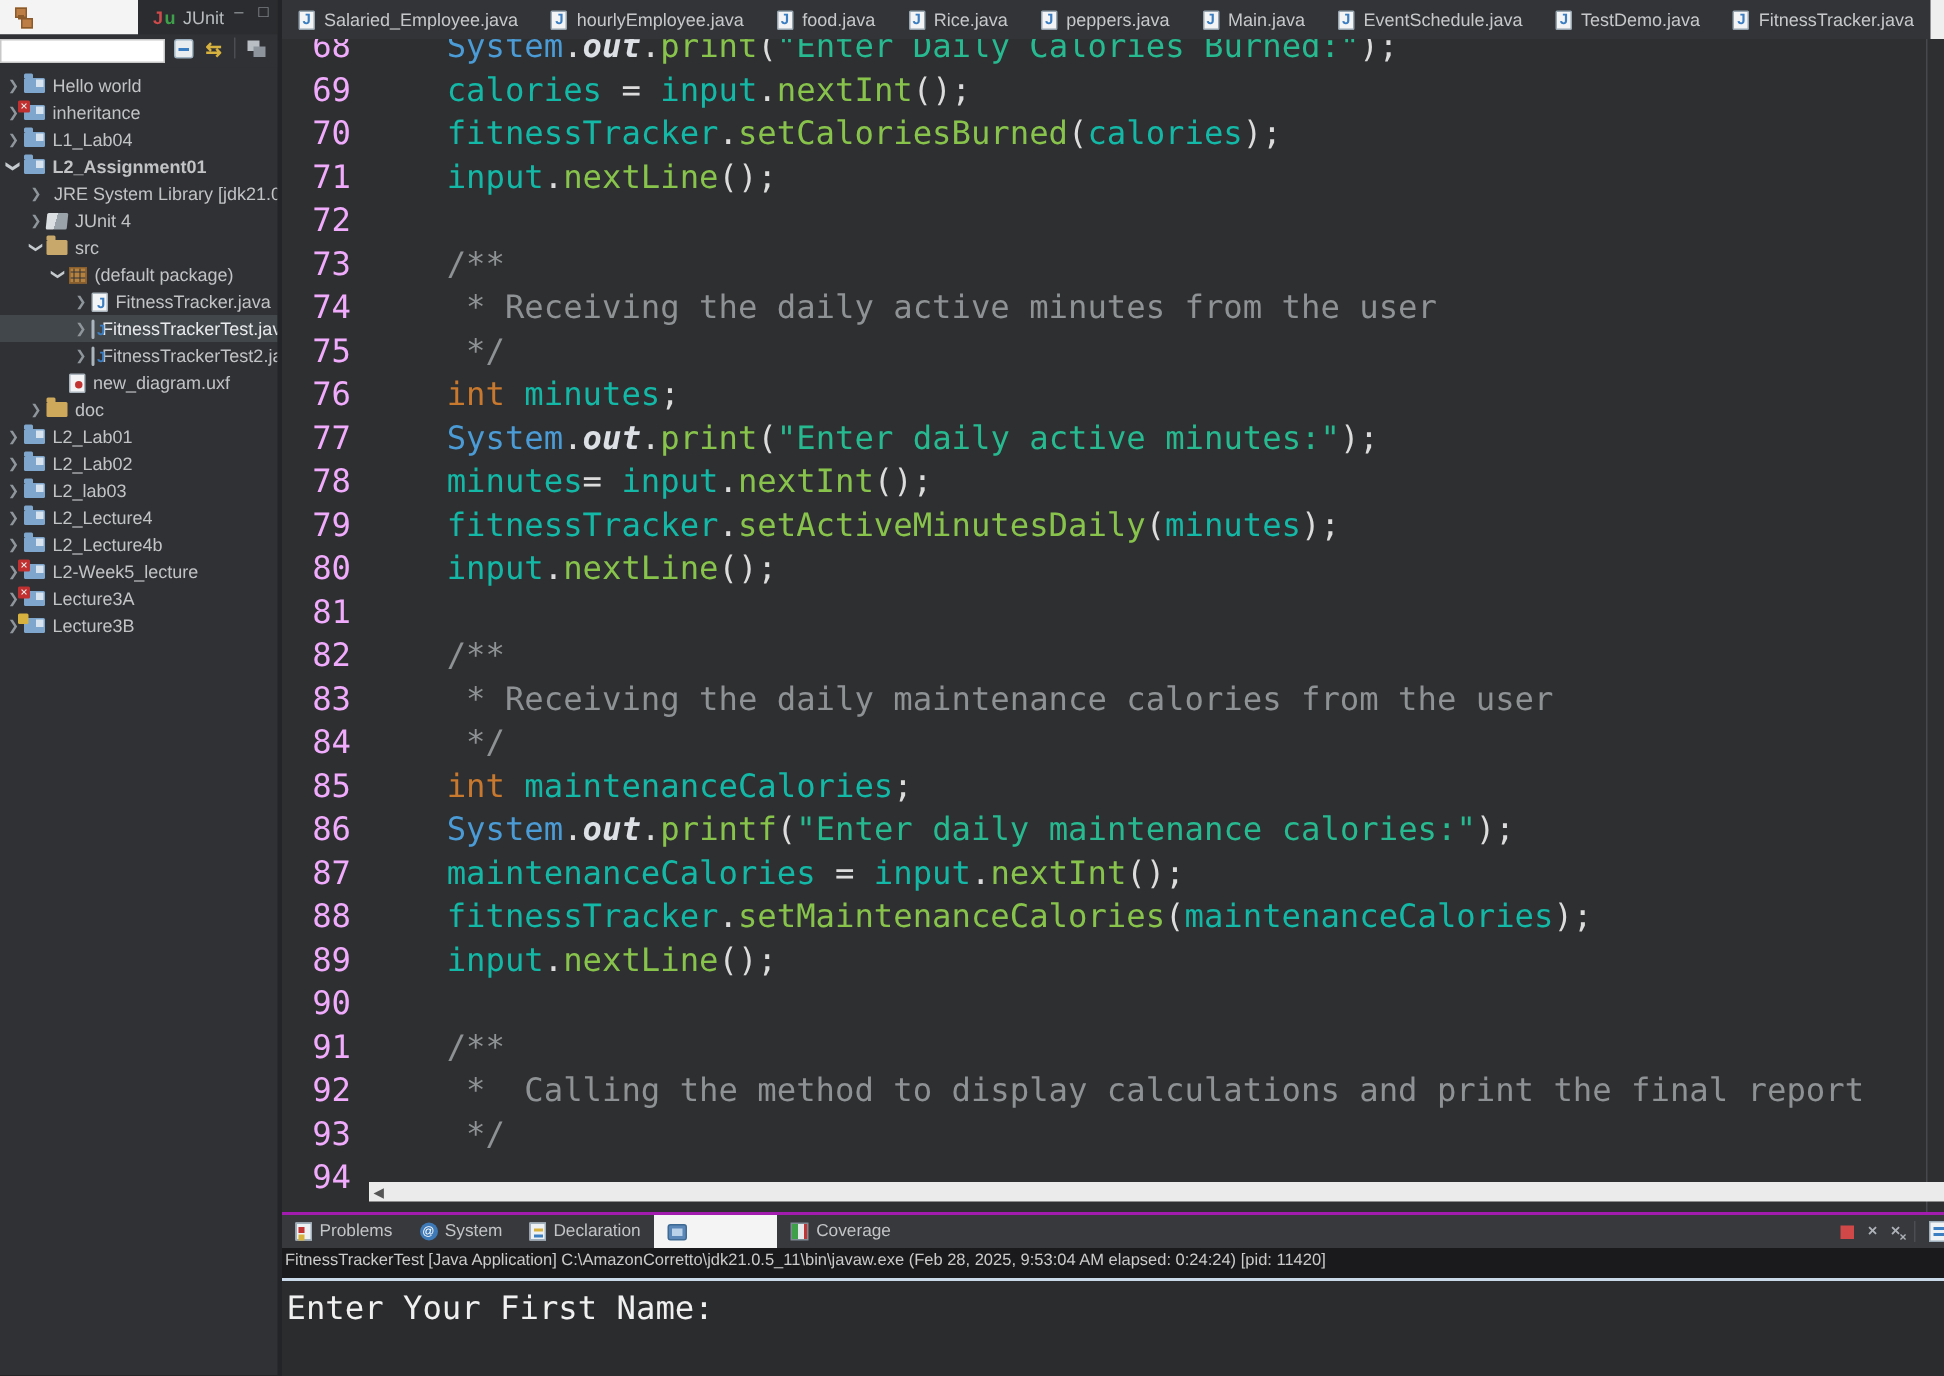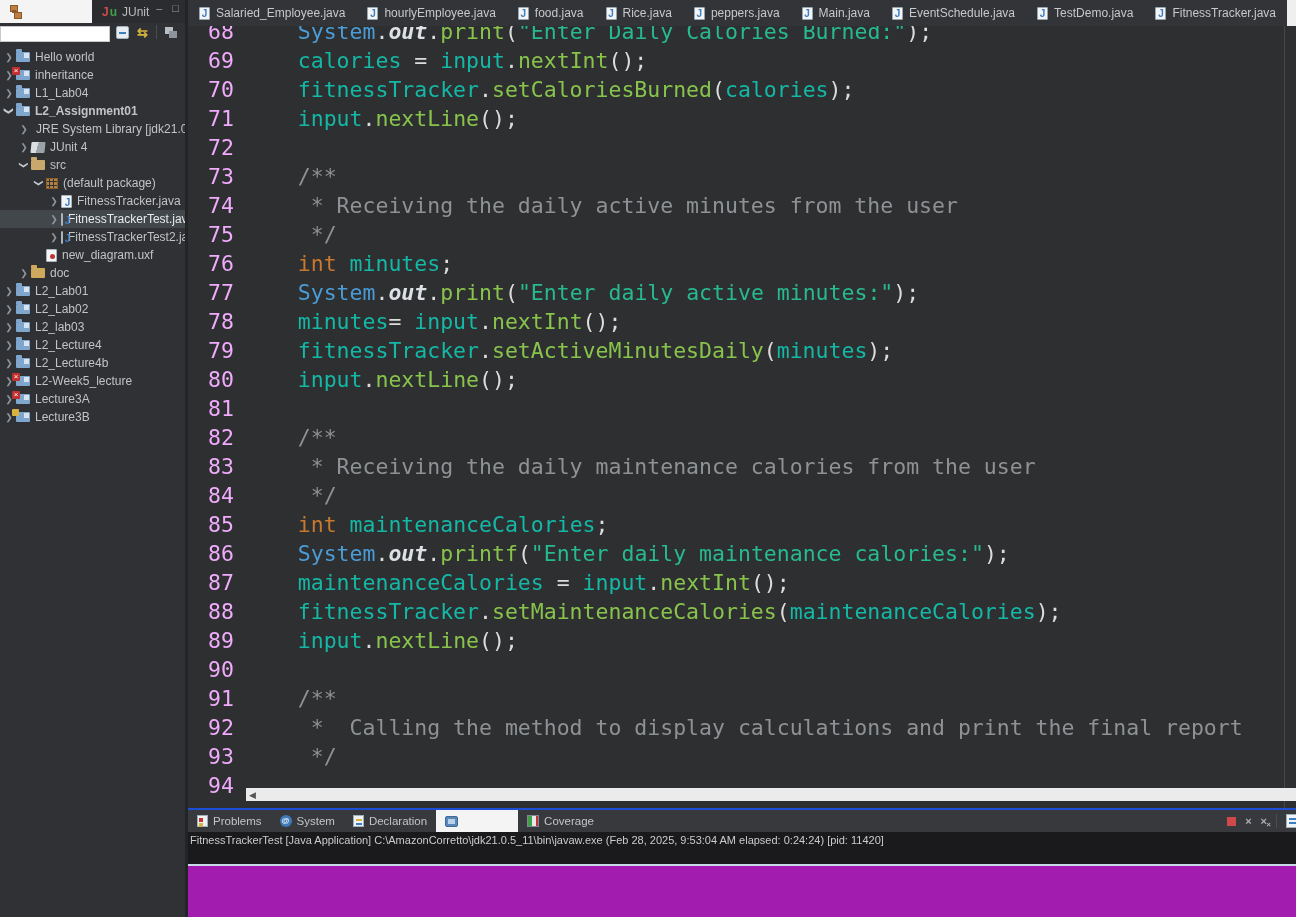--- a/index.html
+++ b/index.html
@@ -79,21 +79,21 @@
   .tk-mth { color:#88c44c; }
   .tk-str { color:#27ba90; }
   .tk-kw  { color:#c9792e; }
   .tk-var { color:#14b8a6; }
   .tk-cmt { color:#8f9294; }
   .ed-ruler { position:absolute; top:0; right:11px; width:1px; height:100%; background:#46484c; }
   .ed-hscroll { position:absolute; left:58px; right:0; bottom:7px; height:13px; background:#ebebeb; display:flex; align-items:center; }
   .ed-hscroll .arr { color:#555; font-size:9px; padding-left:3px; }
 
   
-  #bottom { height:109px; display:flex; flex-direction:column; background:#a21caf; border-top:2px solid #1d4ed8; }
+  #bottom { height:109px; display:flex; flex-direction:column; background:#737373; border-top:2px solid #a21caf; }
   .bt-tabs { height:22px; min-height:22px; background:#37393d; display:flex; align-items:stretch; position:relative; }
   .bt-tab { display:flex; align-items:center; gap:5px; padding:0 9px; color:#c2c4c6; font-size:11.5px; white-space:nowrap; }
   .bt-tab.active { background:#f4f4f4; width:82px; }
   .bicon { display:inline-block; position:relative; }
   .i-problems { width:11px; height:12px; background:#eef1f3; border:1px solid #9fb0bc; }
   .i-problems::before { content:''; position:absolute; left:1px; top:2px; width:4px; height:4px; background:#c23333; }
   .i-problems::after { content:''; position:absolute; left:1px; top:7px; width:4px; height:4px; background:#d8b23e; }
   .i-javadoc { width:12px; height:12px; border-radius:50%; background:#3f7ab8; }
   .i-javadoc::after { content:'@'; position:absolute; left:0; top:1px; width:12px; text-align:center; color:#fff; font-size:8px; line-height:10px; }
   .i-decl { width:11px; height:12px; background:#eef1f3; border:1px solid #9fb0bc; }
@@ -103,21 +103,21 @@
   .i-coverage { width:12px; height:12px; background:linear-gradient(90deg,#3fa04a 0 4px,#e5e8ea 4px 8px,#c23333 8px 12px); border:1px solid #7e8a93; }
   .bt-actions { position:absolute; right:0; top:0; height:22px; display:flex; align-items:center; gap:9px; padding-right:2px; }
   .i-terminate { width:9px; height:9px; background:#d14848; }
   .i-x { color:#aeb2b8; font-size:11px; font-weight:bold; line-height:11px; }
   .i-xx { position:relative; color:#aeb2b8; font-size:11px; font-weight:bold; line-height:11px; }
   .i-xx::after { content:'\00d7'; position:absolute; right:-4px; bottom:-3px; font-size:8px; }
   .bt-asep { width:1px; height:14px; background:#4a4d52; }
   .i-opencon { width:12px; height:14px; background:#f0f3f5; border:1px solid #9fb0bc; position:relative; margin-right:-4px; }
   .i-opencon::after { content:''; position:absolute; left:2px; top:3px; width:7px; height:2px; background:#3c7ec2; box-shadow:0 4px 0 #3c7ec2; }
 
-  .bt-status { height:32px; min-height:16px; background:#1a1a1c; color:#cbcbcb; font-size:11px; line-height:16px; padding-left:2px;
+  .bt-status { height:20px; min-height:16px; background:#1a1a1c; color:#cbcbcb; font-size:11px; line-height:16px; padding-left:2px;
                white-space:nowrap; overflow:hidden; }
   .bt-sep { height:2px; min-height:2px; background:#c9d9ea; }
   .bt-console { flex:1; background:#2b2c2e; color:#f0f0f0; font-family:"DejaVu Sans Mono", monospace; font-size:21.5px;
                 padding:6px 0 0 3px; white-space:pre; }
 </style>
 </head>
 <body>
 
 <div id="root">
 
@@ -329,16 +329,17 @@
           <div class="bt-actions">
             <span class="i-terminate"></span>
             <span class="i-x">×</span>
             <span class="i-xx">×</span>
             <span class="bt-asep"></span>
             <span class="i-opencon"></span>
           </div>
         </div>
       <div class="bt-status">FitnessTrackerTest [Java Application] C:\AmazonCorretto\jdk21.0.5_11\bin\javaw.exe  (Feb 28, 2025, 9:53:04 AM elapsed: 0:24:24) [pid: 11420]</div>
       <div class="bt-sep"></div>
+      <div class="bt-console">Enter Your First Name:</div>
     </section>
   </div>
 
 </div>
 
 </body></html>

